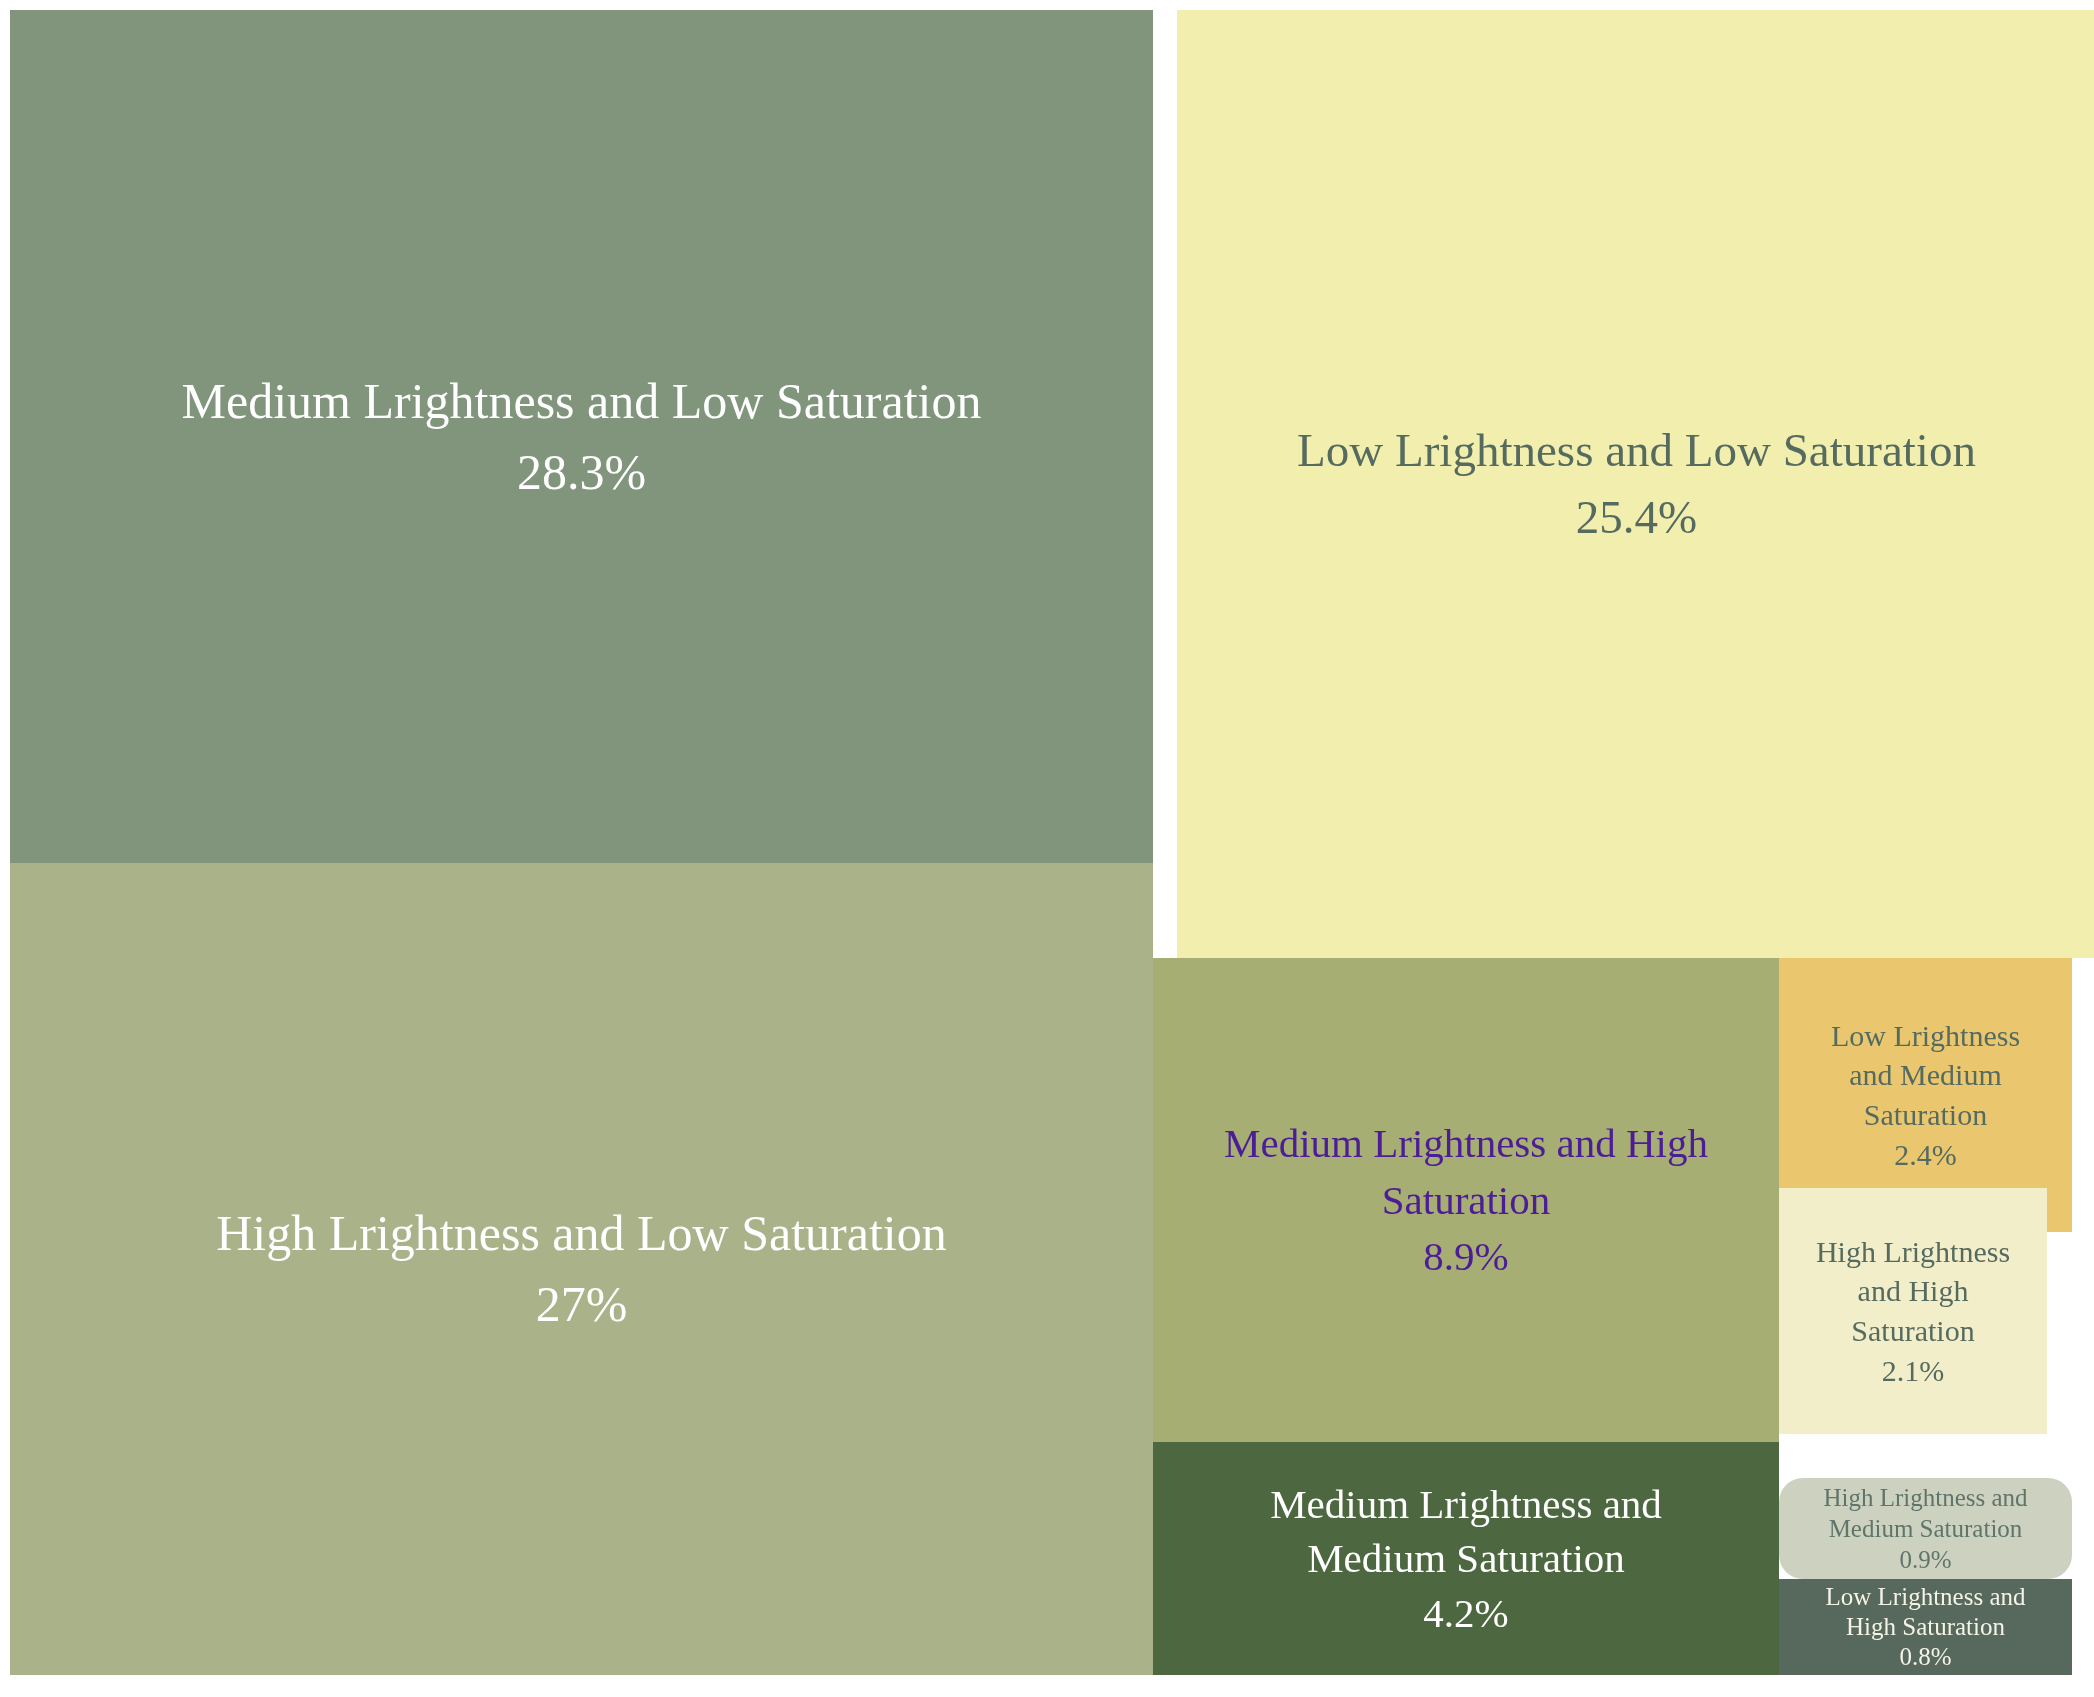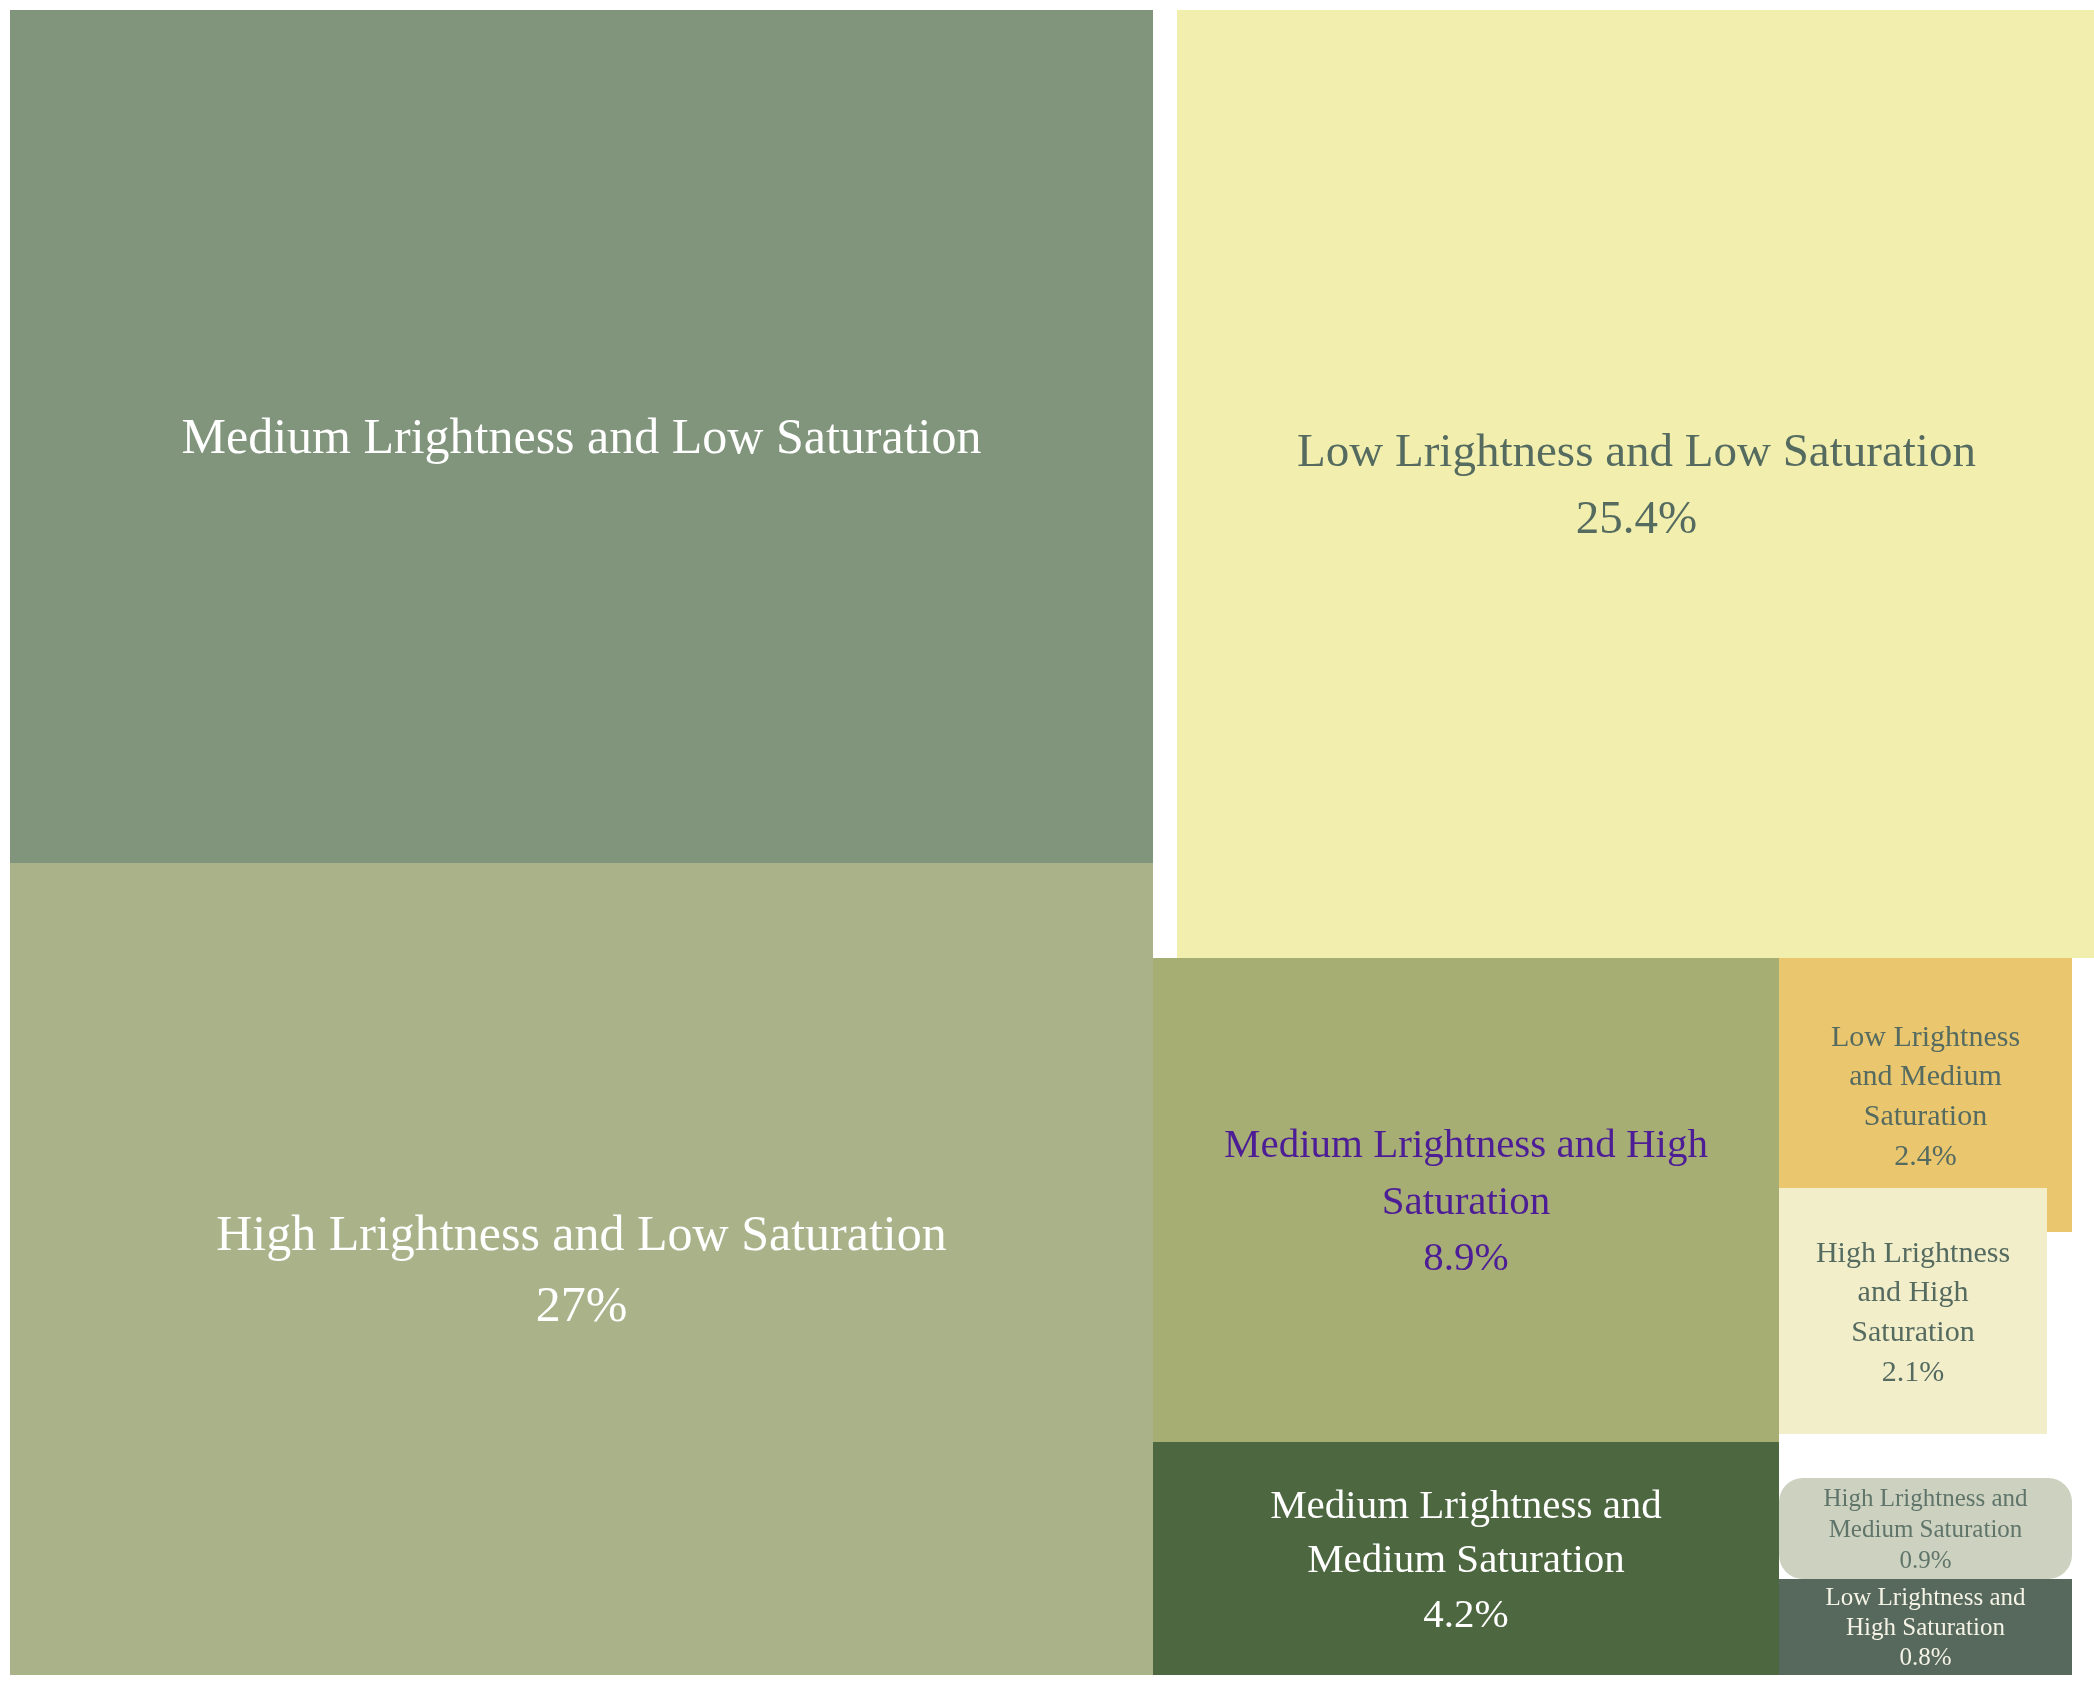--- a/index.html
+++ b/index.html
@@ -46,20 +46,21 @@
   .t8 .tile-label { max-width: 252px; }
 </style>
 </head>
 <body>
 
 <div class="canvas">
 
   <div class="tile t0" style="background: rgb(128, 149, 123); color: rgb(255, 255, 255);">
     <div class="tile-text">
       <div class="tile-label">Medium Lrightness and Low Saturation</div>
+      <div class="tile-pct">28.3%</div>
     </div>
   </div>
 
   <div class="tile t1" style="background: rgb(242, 239, 174); color: rgb(86, 107, 96);">
     <div class="tile-text">
       <div class="tile-label">Low Lrightness and Low Saturation</div>
       <div class="tile-pct">25.4%</div>
     </div>
   </div>
 

